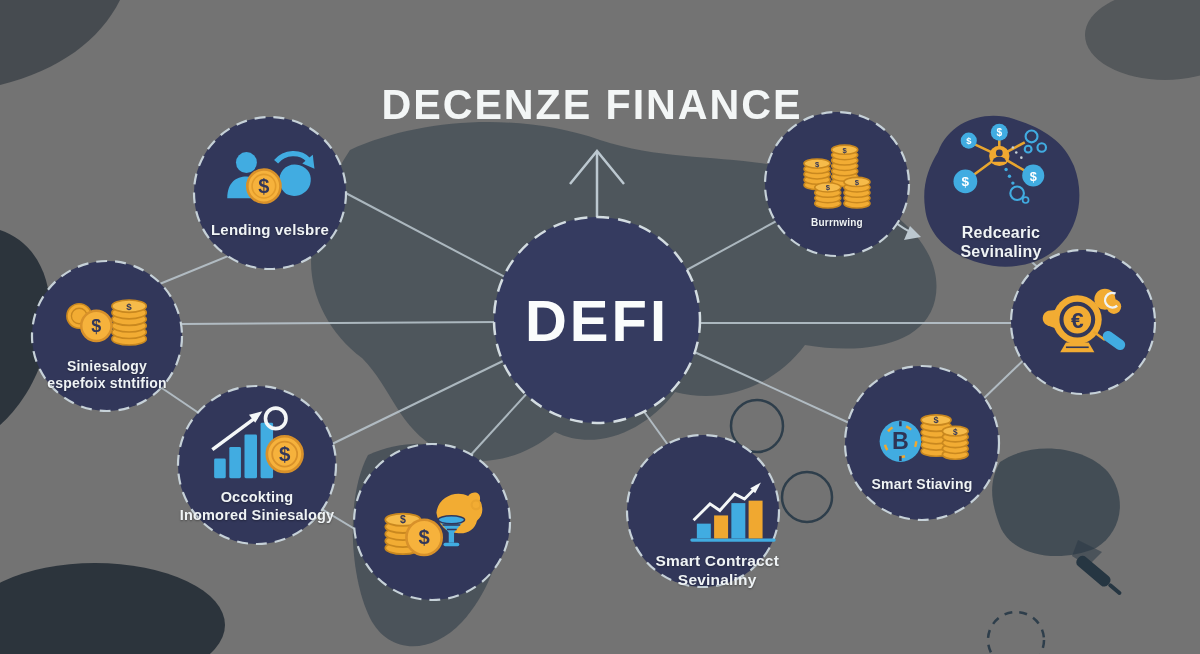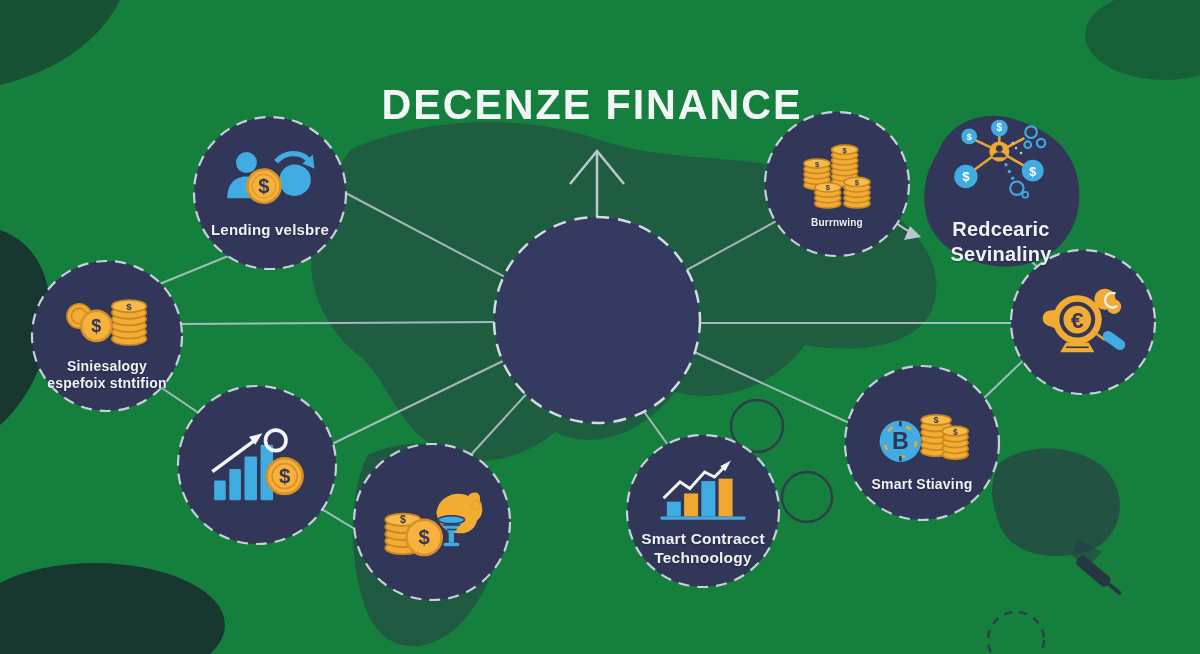--- a/index.html
+++ b/index.html
@@ -1,51 +1,51 @@
 <!DOCTYPE html>
 <html><head>
 <meta charset="utf-8">
 <style>
   html,body{margin:0;padding:0;background:#10181f;}
   .canvas{
     position:relative;width:1200px;height:654px;overflow:hidden;
-    background:#15803d;
+    background:#737373;
     font-family:"Liberation Sans",sans-serif;
   }
   .bg{position:absolute;left:0;top:0;}
   .title{
     position:absolute;top:80px;left:0;width:1184px;text-align:center;
     font-size:43px;font-weight:800;color:#F3F6F6;letter-spacing:2px;
     transform:scaleX(.96);transform-origin:center;
   }
   .node{
     position:absolute;display:flex;flex-direction:column;align-items:center;
     justify-content:center;text-align:center;
   }
   .node .label{font-weight:700;color:#EFF3F5;line-height:1.22;margin-top:7px;letter-spacing:.2px;
     text-shadow:0 1px 2px rgba(0,0,0,.35);}
   .label span{display:block;}
   .icon{display:block;}
   .n-lending{left:194px;top:117px;width:152px;height:152px;}
   .n-assets{left:32px;top:261px;width:150px;height:150px;}
   .n-analytics{left:178px;top:386px;width:158px;height:158px;}
   .n-savings{left:354px;top:444px;width:156px;height:156px;}
-  .n-smartcontract{left:627px;top:435px;width:152px;height:152px;}
+  .n-smartcontract{left:627px;top:457px;width:152px;height:152px;align-items:flex-end;}
   .n-burning{left:765px;top:112px;width:144px;height:144px;}
   .n-network{left:922px;top:118px;width:158px;height:148px;}
   .n-lendingeu{left:1011px;top:250px;width:144px;height:144px;}
   .n-staking{left:845px;top:366px;width:154px;height:154px;}
   .n-defi{left:494px;top:217px;width:206px;height:206px;}
   .n-lending .label{font-size:15px}
   .n-assets .label{font-size:14px}
   .n-analytics .label{font-size:14.5px}
   .n-savings .label{font-size:14.5px}
   .n-smartcontract .label{font-size:15.5px}
   .n-burning .label{font-size:10px}
-  .n-network .label{font-size:20px;margin-top:14px;}
+  .n-network .label{font-size:16px;margin-top:14px;}
   .n-lendingeu .label{font-size:15.5px}
   .n-staking .label{font-size:14px}
   .defi-label{font-size:58px;font-weight:800;color:#FAFCFC;letter-spacing:3px;}
   svg text{font-family:"Liberation Sans",sans-serif;}
 </style>
 </head>
 <body>
 
 <div class="canvas">
 
@@ -106,20 +106,23 @@
       <circle cx="703" cy="511" r="76"></circle>
       <circle cx="837" cy="184" r="72"></circle>
       <circle cx="1083" cy="322" r="72"></circle>
       <circle cx="922" cy="443" r="77"></circle>
     </g>
     <circle cx="597" cy="320" r="103" fill="#353B60" stroke="#D3DCE1" stroke-width="2.5" stroke-dasharray="13 9"></circle>
   </svg>
 
   <div class="title">DECENZE FINANCE</div>
 
+  <div class="node n-defi">
+    <div class="defi-label">DEFI</div>
+  </div>
 
   <div class="node n-lending">
     <svg class="icon" width="96" viewBox="0 0 110 78">
       <g fill="#41ACE1">
         <circle cx="28" cy="19" r="12"></circle>
         <path d="M6 60 C6 42 16 35 28 35 C40 35 50 42 50 60 Z"></path>
         <path d="M66 42 C64 28 76 18 89 22 C99 25 104 34 101 44 C98 54 86 60 76 56 C70 53 67 48 66 42 Z"></path>
         <path d="M104 10 L106 26 L92 20 Z"></path>
       </g>
       <path d="M62 18 C72 6 90 6 99 16" stroke="#41ACE1" stroke-width="6" fill="none"></path>
@@ -163,20 +166,24 @@
         <rect x="42" y="33" width="14" height="49" rx="1.5"></rect>
         <rect x="60" y="20" width="14" height="62" rx="1.5"></rect>
       </g>
       <path d="M6 50 L56 13" stroke="#F4F7F8" stroke-width="4" fill="none"></path>
       <path d="M62 7 L54 20 L47 11 Z" fill="#F4F7F8"></path>
       <circle cx="77" cy="15" r="11.5" fill="none" stroke="#F4F7F8" stroke-width="4"></circle>
       <circle cx="87" cy="55" r="20" fill="#F6B23C" stroke="#D8912A" stroke-width="3"></circle>
       <circle cx="87" cy="55" r="14" fill="none" stroke="#D8912A" stroke-width="2"></circle>
       <text x="87" y="63" text-anchor="middle" font-size="23" font-weight="bold" fill="#32375A">$</text>
     </svg>
+    <div class="label">
+      <span>Occokting</span>
+      <span>Inomored Siniesalogy</span>
+    </div>
   </div>
 
   <div class="node n-savings">
     <svg class="icon" width="104" viewBox="0 0 118 92">
       <path d="M64 36 C66 18 86 10 100 17 C106 10 116 13 113 23 C118 30 117 40 110 45 C108 55 98 61 87 59 C75 59 66 49 64 36 Z" fill="#F2AC33"></path>
       <circle cx="109" cy="27" r="5" fill="none" stroke="#E9A42F" stroke-width="2.5"></circle>
       <g fill="#F2AC33" stroke="#C9881F" stroke-width="2">
         <ellipse cx="26" cy="76" rx="20" ry="7"></ellipse>
           <ellipse cx="26" cy="68" rx="20" ry="7"></ellipse>
         <ellipse cx="26" cy="60" rx="20" ry="7"></ellipse>
@@ -201,21 +208,21 @@
       <rect x="4" y="76" width="104" height="4" rx="2" fill="#41ACE1"></rect>
       <rect x="12" y="58" width="17" height="18" fill="#41ACE1"></rect>
       <rect x="33" y="48" width="17" height="28" fill="#F0A830"></rect>
       <rect x="54" y="33" width="17" height="43" fill="#41ACE1"></rect>
       <rect x="75" y="30" width="17" height="46" fill="#F0A830"></rect>
       <path d="M8 54 L28 34 L40 42 L58 22 L70 28 L86 12" stroke="#F4F7F8" stroke-width="3.5" fill="none"></path>
       <path d="M90 8 L83 21 L77 15 Z" fill="#F4F7F8"></path>
     </svg>
     <div class="label">
       <span>Smart Contracct</span>
-      <span>Technoology</span>
+      <span>Sevinaliny</span>
     </div>
   </div>
 
   <div class="node n-burning">
     <svg class="icon" width="86" viewBox="0 0 112 92">
       <g fill="#F2AC33" stroke="#C9881F" stroke-width="2">
         <ellipse cx="30" cy="60" rx="17" ry="6"></ellipse>
           <ellipse cx="30" cy="53" rx="17" ry="6"></ellipse>
         <ellipse cx="30" cy="46" rx="17" ry="6"></ellipse>
           <ellipse cx="30" cy="39" rx="17" ry="6"></ellipse>

